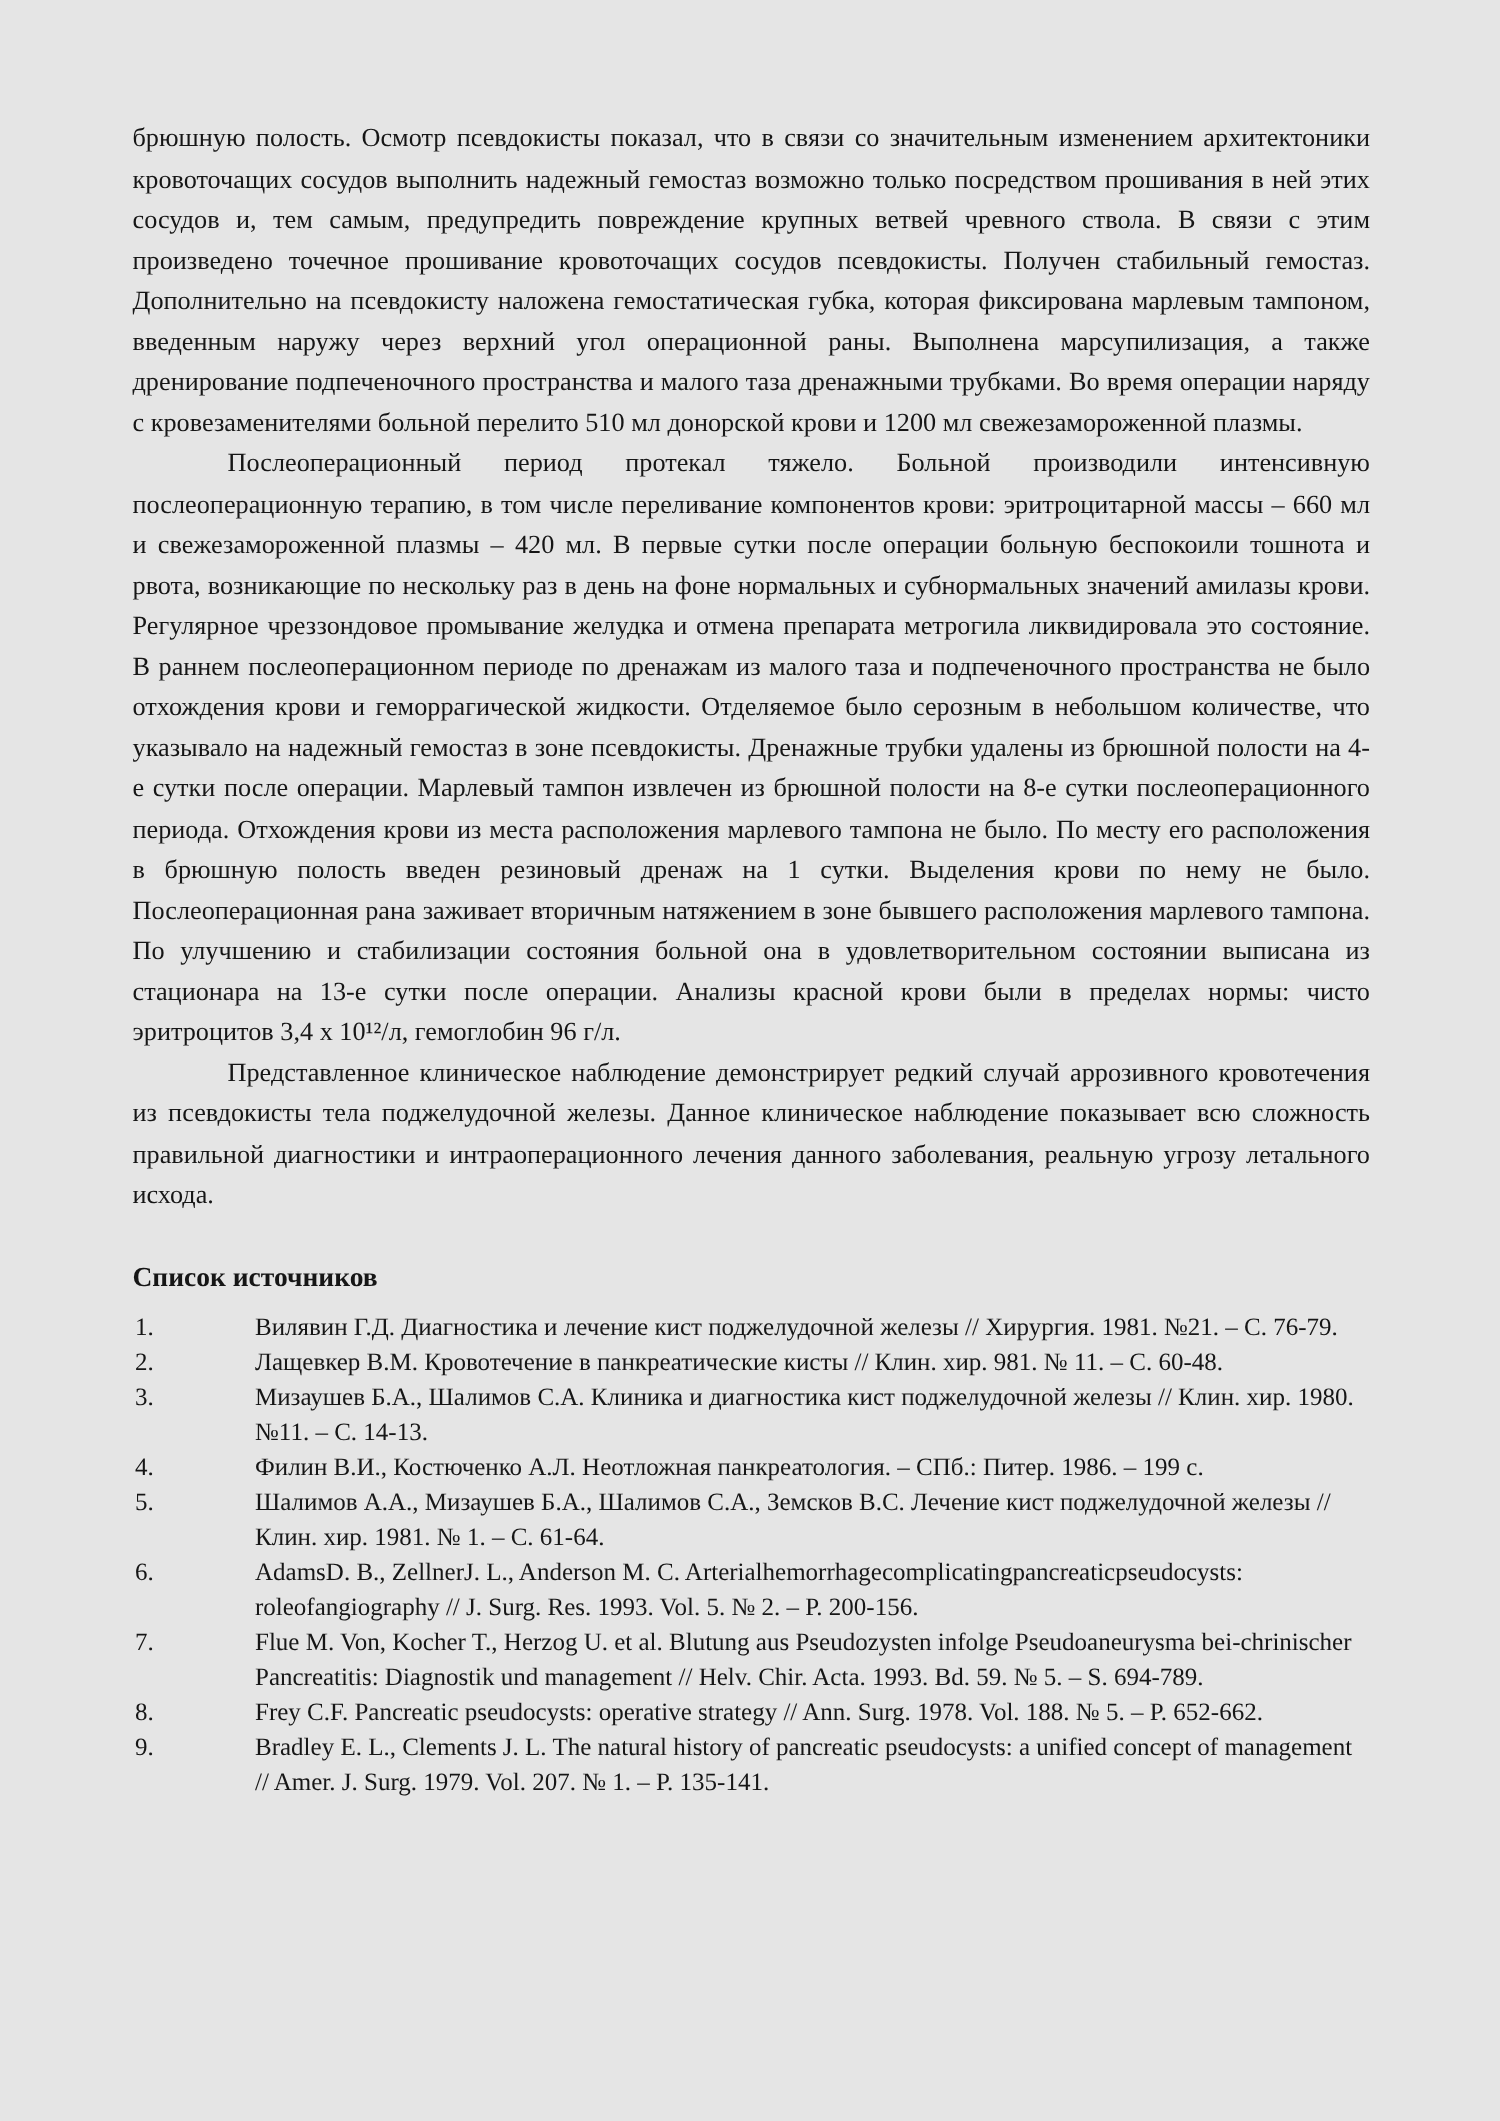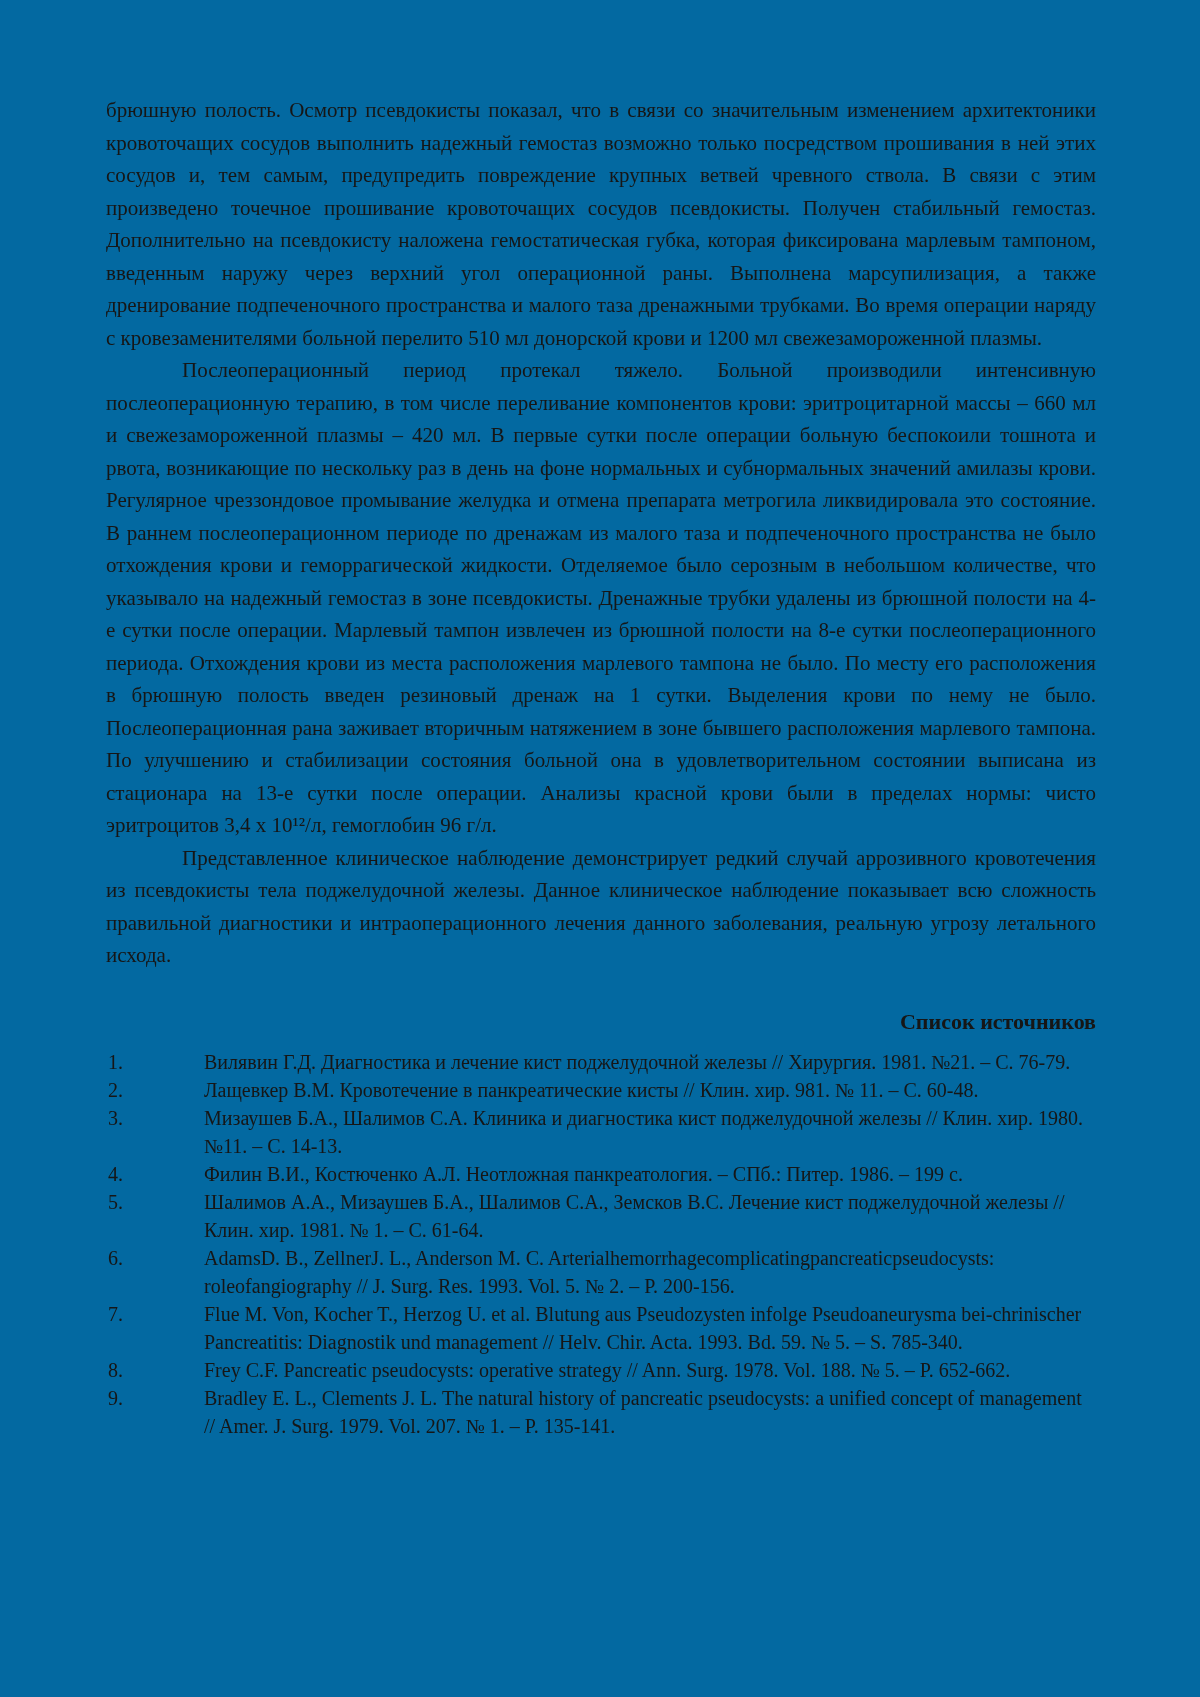--- a/index.html
+++ b/index.html
@@ -4,21 +4,21 @@
 <style>
   html, body {
     margin: 0;
     padding: 0;
     background: #ffffff;
   }
   .page {
     position: relative;
     width: 1200px;
     height: 1697px;
-    background: #0369a1;
+    background: #e5e5e5;
     color: #161616;
     font-family: "Liberation Serif", "DejaVu Serif", serif;
     overflow: hidden;
   }
   .content {
     position: absolute;
     left: 106px;
     top: 94px;
     width: 990px;
   }
@@ -30,21 +30,21 @@
     text-indent: 76px;
     color: #161616;
   }
   .body-text p.no-indent {
     text-indent: 0;
   }
   .refs-heading {
     margin: 36px 0 12px 0;
     font-size: 22px;
     font-weight: bold;
-    text-align: right;
+    text-align: left;
     color: #161616;
     line-height: 28px;
   }
   .refs {
     margin: 0;
     padding: 0;
     list-style: none;
   }
   .ref-item {
     display: flex;
@@ -98,21 +98,21 @@
       <li class="ref-item">
         <span class="ref-num">5.</span>
         <span class="ref-text">Шалимов А.А., Мизаушев Б.А., Шалимов С.А., Земсков В.С. Лечение кист поджелудочной железы // Клин. хир. 1981. № 1. – С. 61-64.</span>
       </li>
       <li class="ref-item">
         <span class="ref-num">6.</span>
         <span class="ref-text">AdamsD. B., ZellnerJ. L., Anderson M. C. Arterialhemorrhagecomplicatingpancreaticpseudocysts: roleofangiography // J. Surg. Res. 1993. Vol. 5. № 2. – P. 200-156.</span>
       </li>
       <li class="ref-item">
         <span class="ref-num">7.</span>
-        <span class="ref-text">Flue M. Von, Kocher T., Herzog U. et al. Blutung aus Pseudozysten infolge Pseudoaneurysma bei-chrinischer Pancreatitis: Diagnostik und management // Helv. Chir. Acta. 1993. Bd. 59. № 5. – S. 785-340.</span>
+        <span class="ref-text">Flue M. Von, Kocher T., Herzog U. et al. Blutung aus Pseudozysten infolge Pseudoaneurysma bei-chrinischer Pancreatitis: Diagnostik und management // Helv. Chir. Acta. 1993. Bd. 59. № 5. – S. 694-789.</span>
       </li>
       <li class="ref-item">
         <span class="ref-num">8.</span>
         <span class="ref-text">Frey C.F. Pancreatic pseudocysts: operative strategy // Ann. Surg. 1978. Vol. 188. № 5. – P. 652-662.</span>
       </li>
       <li class="ref-item">
         <span class="ref-num">9.</span>
         <span class="ref-text">Bradley E. L., Clements J. L. The natural history of pancreatic pseudocysts: a unified concept of management // Amer. J. Surg. 1979. Vol. 207. № 1. – P. 135-141.</span>
       </li>
     </ol>

